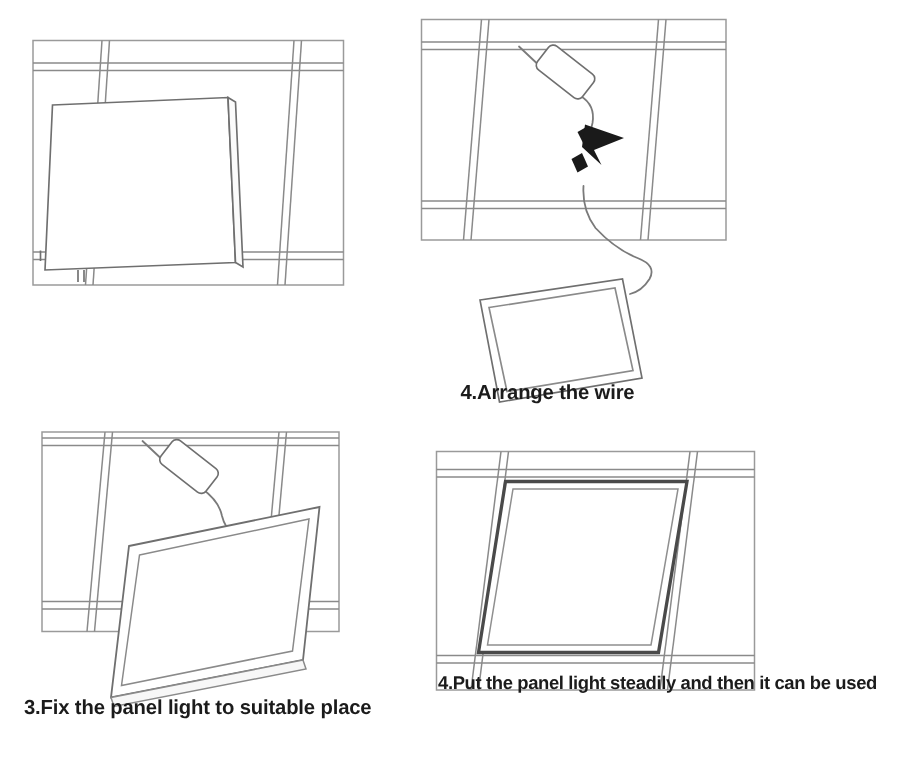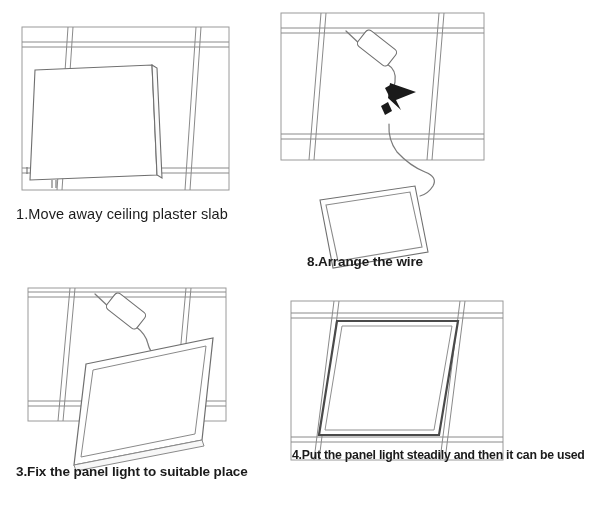--- a/index.html
+++ b/index.html
@@ -71,21 +71,20 @@
       </g>
 
       <g fill="#ffffff" stroke="#6f6f6f" stroke-width="1.1">
         <polygon points="35,70 152,65 157,175 30,180"></polygon>
         <polygon points="152,65 157,68 162,178 157,175" fill="#fbfbfb"></polygon>
         <line x1="27" y1="167" x2="27" y2="174" stroke="#6f6f6f"></line>
         <line x1="52" y1="180" x2="52" y2="188" stroke="#6f6f6f"></line>
         <line x1="56" y1="180" x2="56" y2="188" stroke="#6f6f6f"></line>
       </g>
     </svg>
-    <div class="caption caption-light" style="left:16px; top:206px;">1.Move away ceiling plaster slab</div>
   </div>
 
   <div class="step" style="left:270px; top:0px; width:330px; height:285px;">
     <svg class="figure" width="330" height="285" viewBox="0 0 330 285">
       <g fill="none" stroke="#8a8a8a" stroke-width="1" shape-rendering="geometricPrecision">
         <rect x="11" y="13" width="203" height="147" stroke="#9a9a9a"></rect>
         <line x1="11" y1="28" x2="214" y2="28"></line>
         <line x1="11" y1="33" x2="214" y2="33"></line>
         <line x1="11" y1="134" x2="214" y2="134"></line>
         <line x1="11" y1="139" x2="214" y2="139"></line>
@@ -112,21 +111,21 @@
 
       <g fill="#1a1a1a" stroke="none">
         <polygon points="120,83 146,92 126,100 131,110 118,98"></polygon>
       </g>
 
       <g fill="#ffffff" stroke="#6f6f6f" stroke-width="1.1">
         <polygon points="50,200 145,186 158,252 63,268"></polygon>
         <polygon points="56,205 140,192 152,247 68,261" fill="#ffffff" stroke="#8a8a8a"></polygon>
       </g>
     </svg>
-    <div class="caption caption-bold" style="left:37px; top:254px;">8.Arrange the wire</div>
+    <div class="caption caption-bold" style="left:37px; top:254px;">4.Arrange the wire</div>
   </div>
 
   <div class="step" style="left:0px; top:260px; width:290px; height:254px;">
     <svg class="figure" width="290" height="254" viewBox="0 0 290 254">
       <g fill="none" stroke="#8a8a8a" stroke-width="1" shape-rendering="geometricPrecision">
         <rect x="28" y="28" width="198" height="133" stroke="#9a9a9a"></rect>
         <line x1="28" y1="32" x2="226" y2="32"></line>
         <line x1="28" y1="37" x2="226" y2="37"></line>
         <line x1="28" y1="141" x2="226" y2="141"></line>
         <line x1="28" y1="146" x2="226" y2="146"></line>

